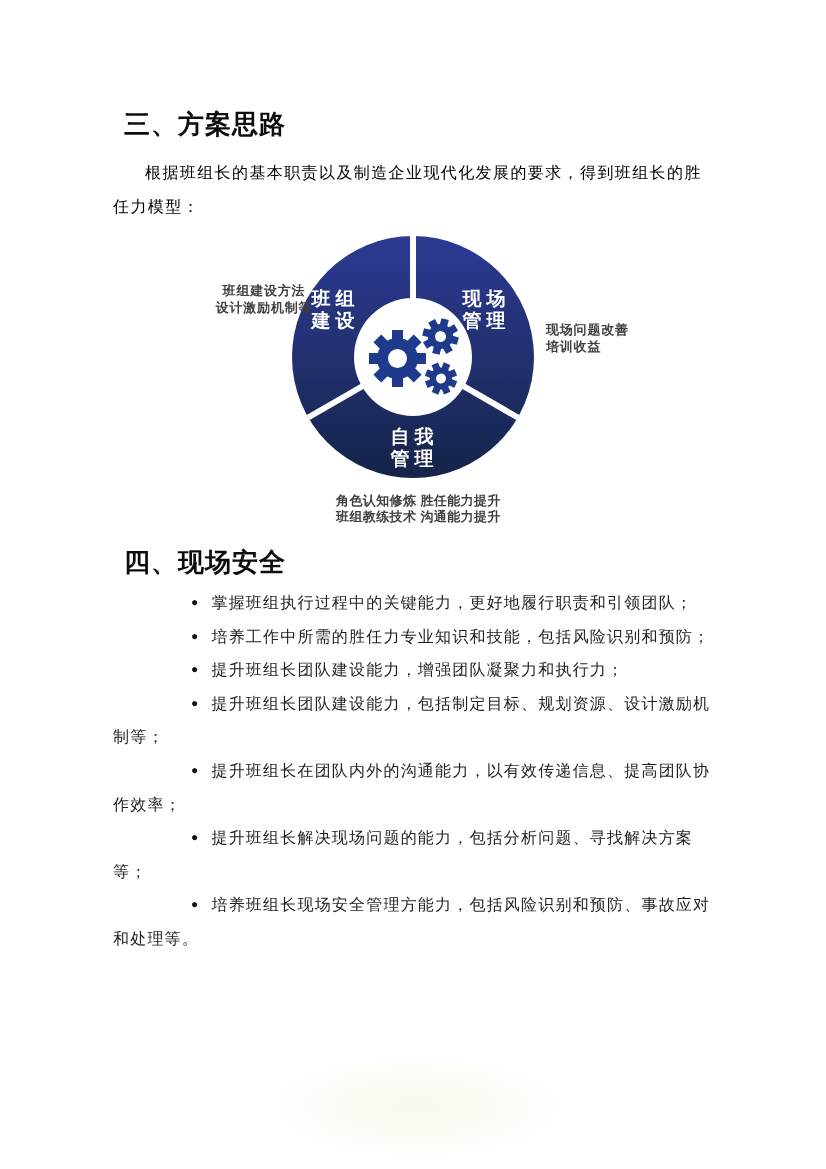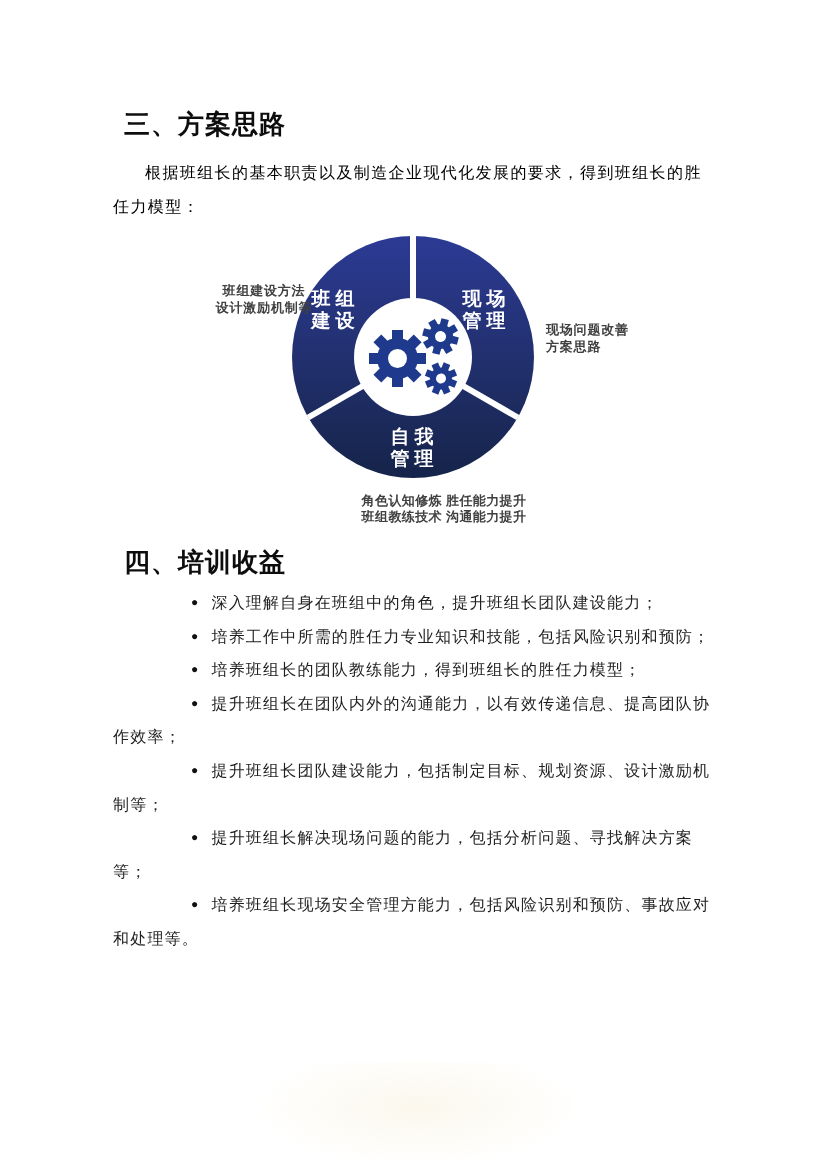--- a/index.html
+++ b/index.html
@@ -23,21 +23,21 @@
     text-indent:78px;
   }
   .bullet-dot{font-size:12px;margin-right:12px;vertical-align:2px;color:#111;}
   
   .anno{
     position:absolute;font-size:13px;font-weight:bold;color:#404040;
     line-height:16.5px;letter-spacing:0.8px;white-space:nowrap;
   }
   #anno-left{left:214px;top:283px;width:100px;text-align:center;}
   #anno-right{left:546px;top:280px;text-align:left;margin-top:42px;}
-  #anno-bottom{left:348px;top:493px;width:192px;text-align:center;line-height:16px;letter-spacing:0.4px;}
+  #anno-bottom{left:336px;top:493px;width:192px;line-height:16px;letter-spacing:0.4px;}
   .wheel-svg{position:absolute;left:288px;top:232px;}
   .seg-label{
     font-size:19px;font-weight:bold;fill:#ffffff;letter-spacing:5px;
     font-family:"Liberation Sans","DejaVu Sans",sans-serif;
   }
   .watermark{
     position:absolute;left:262px;top:1062px;width:310px;height:100px;
     background:radial-gradient(ellipse at 50% 45%, rgba(250,246,233,0.85) 0%, rgba(255,255,255,0) 75%);
     pointer-events:none;
   }
@@ -128,35 +128,35 @@
     </g>
   </svg>
 
   <div class="anno" id="anno-left">
     <div>班组建设方法</div>
     <div>设计激励机制等</div>
   </div>
 
   <div class="anno" id="anno-right">
     <div>现场问题改善</div>
-    <div>方案思路</div>
+    <div>培训收益</div>
   </div>
 
   <div class="anno" id="anno-bottom">
     <div>角色认知修炼 胜任能力提升</div>
     <div>班组教练技术 沟通能力提升</div>
   </div>
 
-  <h2 class="h-sec" id="sec4-heading">四、培训收益</h2>
+  <h2 class="h-sec" id="sec4-heading">四、现场安全</h2>
 
   <div class="benefits">
-    <p class="benefit"><span class="bullet-dot">●</span><span>深入理解自身在班组中的角色，提升班组长团队建设能力；</span></p>
+    <p class="benefit"><span class="bullet-dot">●</span><span>掌握班组执行过程中的关键能力，更好地履行职责和引领团队；</span></p>
     <p class="benefit"><span class="bullet-dot">●</span><span>培养工作中所需的胜任力专业知识和技能，包括风险识别和预防；</span></p>
-    <p class="benefit"><span class="bullet-dot">●</span><span>培养班组长的团队教练能力，得到班组长的胜任力模型；</span></p>
+    <p class="benefit"><span class="bullet-dot">●</span><span>提升班组长团队建设能力，增强团队凝聚力和执行力；</span></p>
+    <p class="benefit"><span class="bullet-dot">●</span><span>提升班组长团队建设能力，包括制定目标、规划资源、设计激励机制等；</span></p>
     <p class="benefit"><span class="bullet-dot">●</span><span>提升班组长在团队内外的沟通能力，以有效传递信息、提高团队协作效率；</span></p>
-    <p class="benefit"><span class="bullet-dot">●</span><span>提升班组长团队建设能力，包括制定目标、规划资源、设计激励机制等；</span></p>
     <p class="benefit"><span class="bullet-dot">●</span><span>提升班组长解决现场问题的能力，包括分析问题、寻找解决方案等；</span></p>
     <p class="benefit"><span class="bullet-dot">●</span><span>培养班组长现场安全管理方能力，包括风险识别和预防、事故应对和处理等。</span></p>
   </div>
 
   <div class="watermark"></div>
 
 </div>
 
 </body></html>

